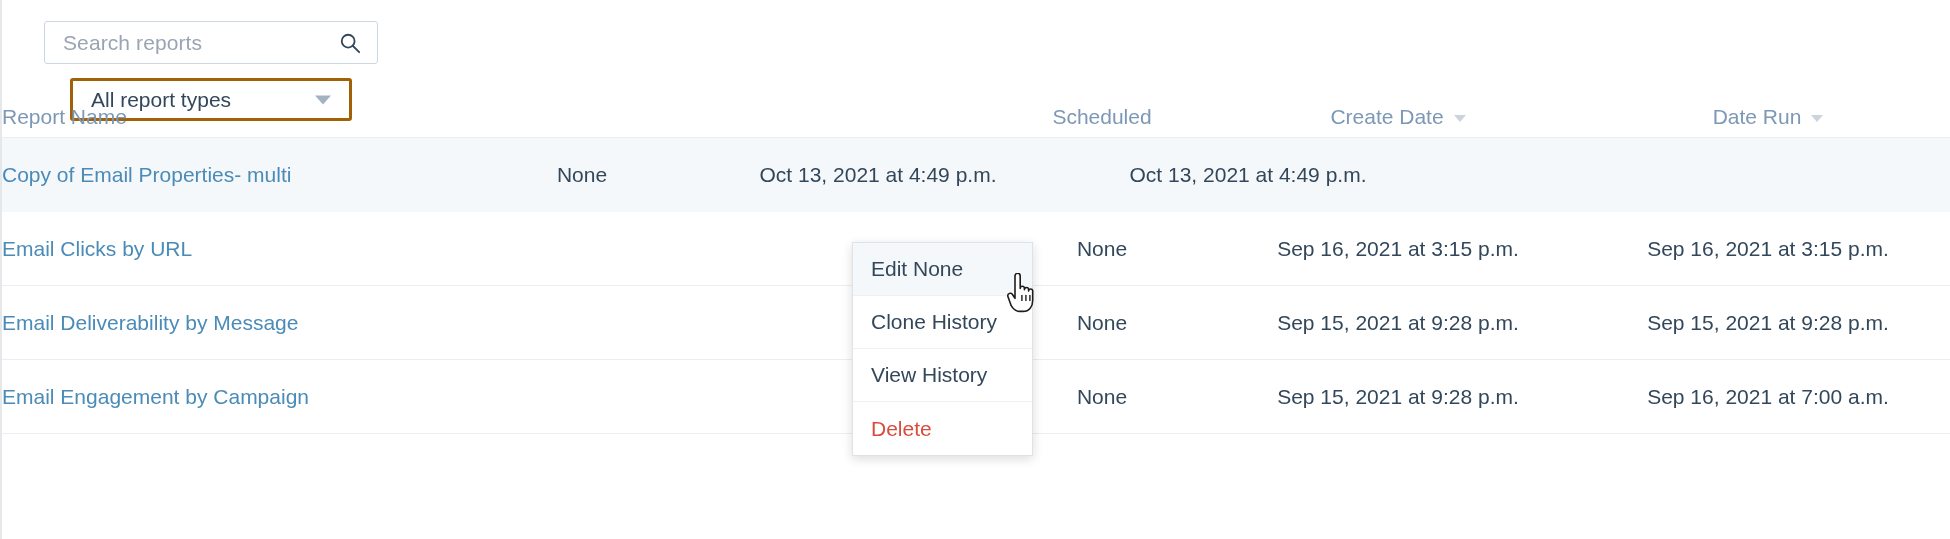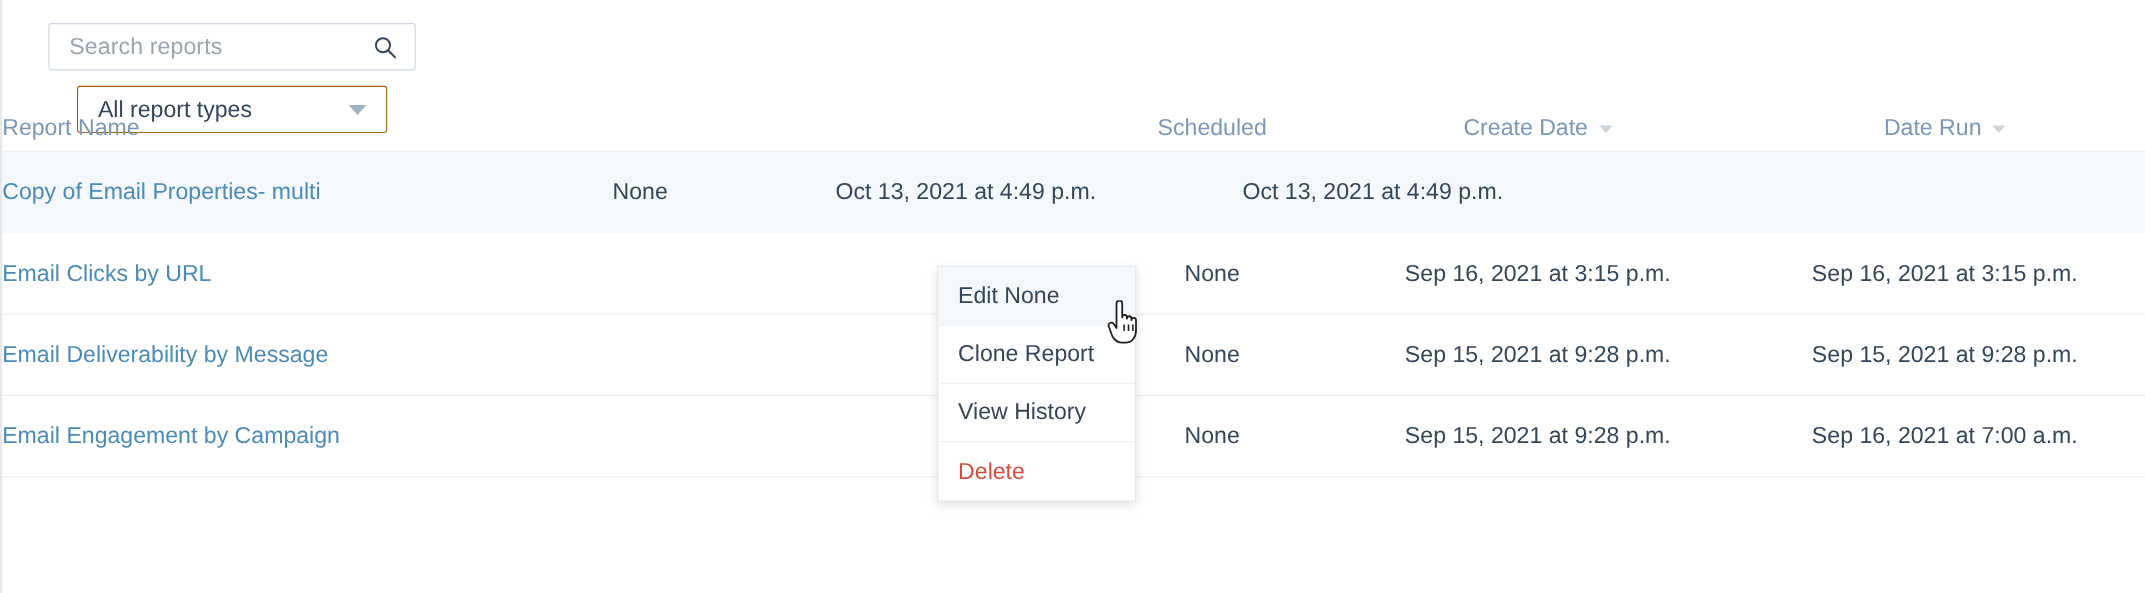--- a/index.html
+++ b/index.html
@@ -39,21 +39,21 @@
   }
   .search-icon {
     position: absolute; right: 16px; top: 50%;
     transform: translateY(-50%);
     width: 22px; height: 22px;
     display: block;
   }
   .select-box {
     position: relative;
     width: 282px; height: 43px;
-    border: 1px solid #a16207;
+    border: 3px solid #a16207;
     border-radius: 3px;
     background: #fff;
     display: flex; align-items: center;
   }
   .select-box .val {
     padding-left: 18px;
     font-size: 21px;
     color: #33475b;
   }
   .caret-down {
@@ -267,21 +267,21 @@
       </div>
       <div class="c-last">
         <span class="cell-text">Sep 16, 2021 at 7:00 a.m.</span>
       </div>
     </div>
 
   </div>
 
   <div class="dropdown">
     <div class="ditem hover">Edit None</div>
-    <div class="ditem">Clone Report</div>
+    <div class="ditem">Clone History</div>
     <div class="ditem">View History</div>
     <div class="ditem danger">Delete</div>
   </div>
 
   <svg class="cursor" viewBox="0 0 34 40">
     <path d="M11 3c0-1.6 1.2-2.8 2.6-2.8S16.2 1.4 16.2 3v12.5c0-1.2.9-2.2 2.1-2.2s2.1 1 2.1 2.2v1.2c0-1.2.9-2.2 2.1-2.2s2.1 1 2.1 2.2v1.4c0-1.2.9-2.1 2-2.1s2.1.9 2.1 2.1v9.3c0 6-3.4 11-9.6 11h-3.6c-4.1 0-6.2-2.1-8.3-5.7L4.1 24c-.7-1.2-.3-2.7.9-3.4 1.1-.7 2.6-.4 3.3.7l2.7 4V3z" fill="#ffffff" stroke="#1d1d1d" stroke-width="1.6" stroke-linejoin="round"></path>
     <line x1="17.9" y1="22" x2="17.9" y2="28" stroke="#1d1d1d" stroke-width="1.4"></line>
     <line x1="21.9" y1="22" x2="21.9" y2="28" stroke="#1d1d1d" stroke-width="1.4"></line>
     <line x1="25.9" y1="22" x2="25.9" y2="28" stroke="#1d1d1d" stroke-width="1.4"></line>
   </svg>

